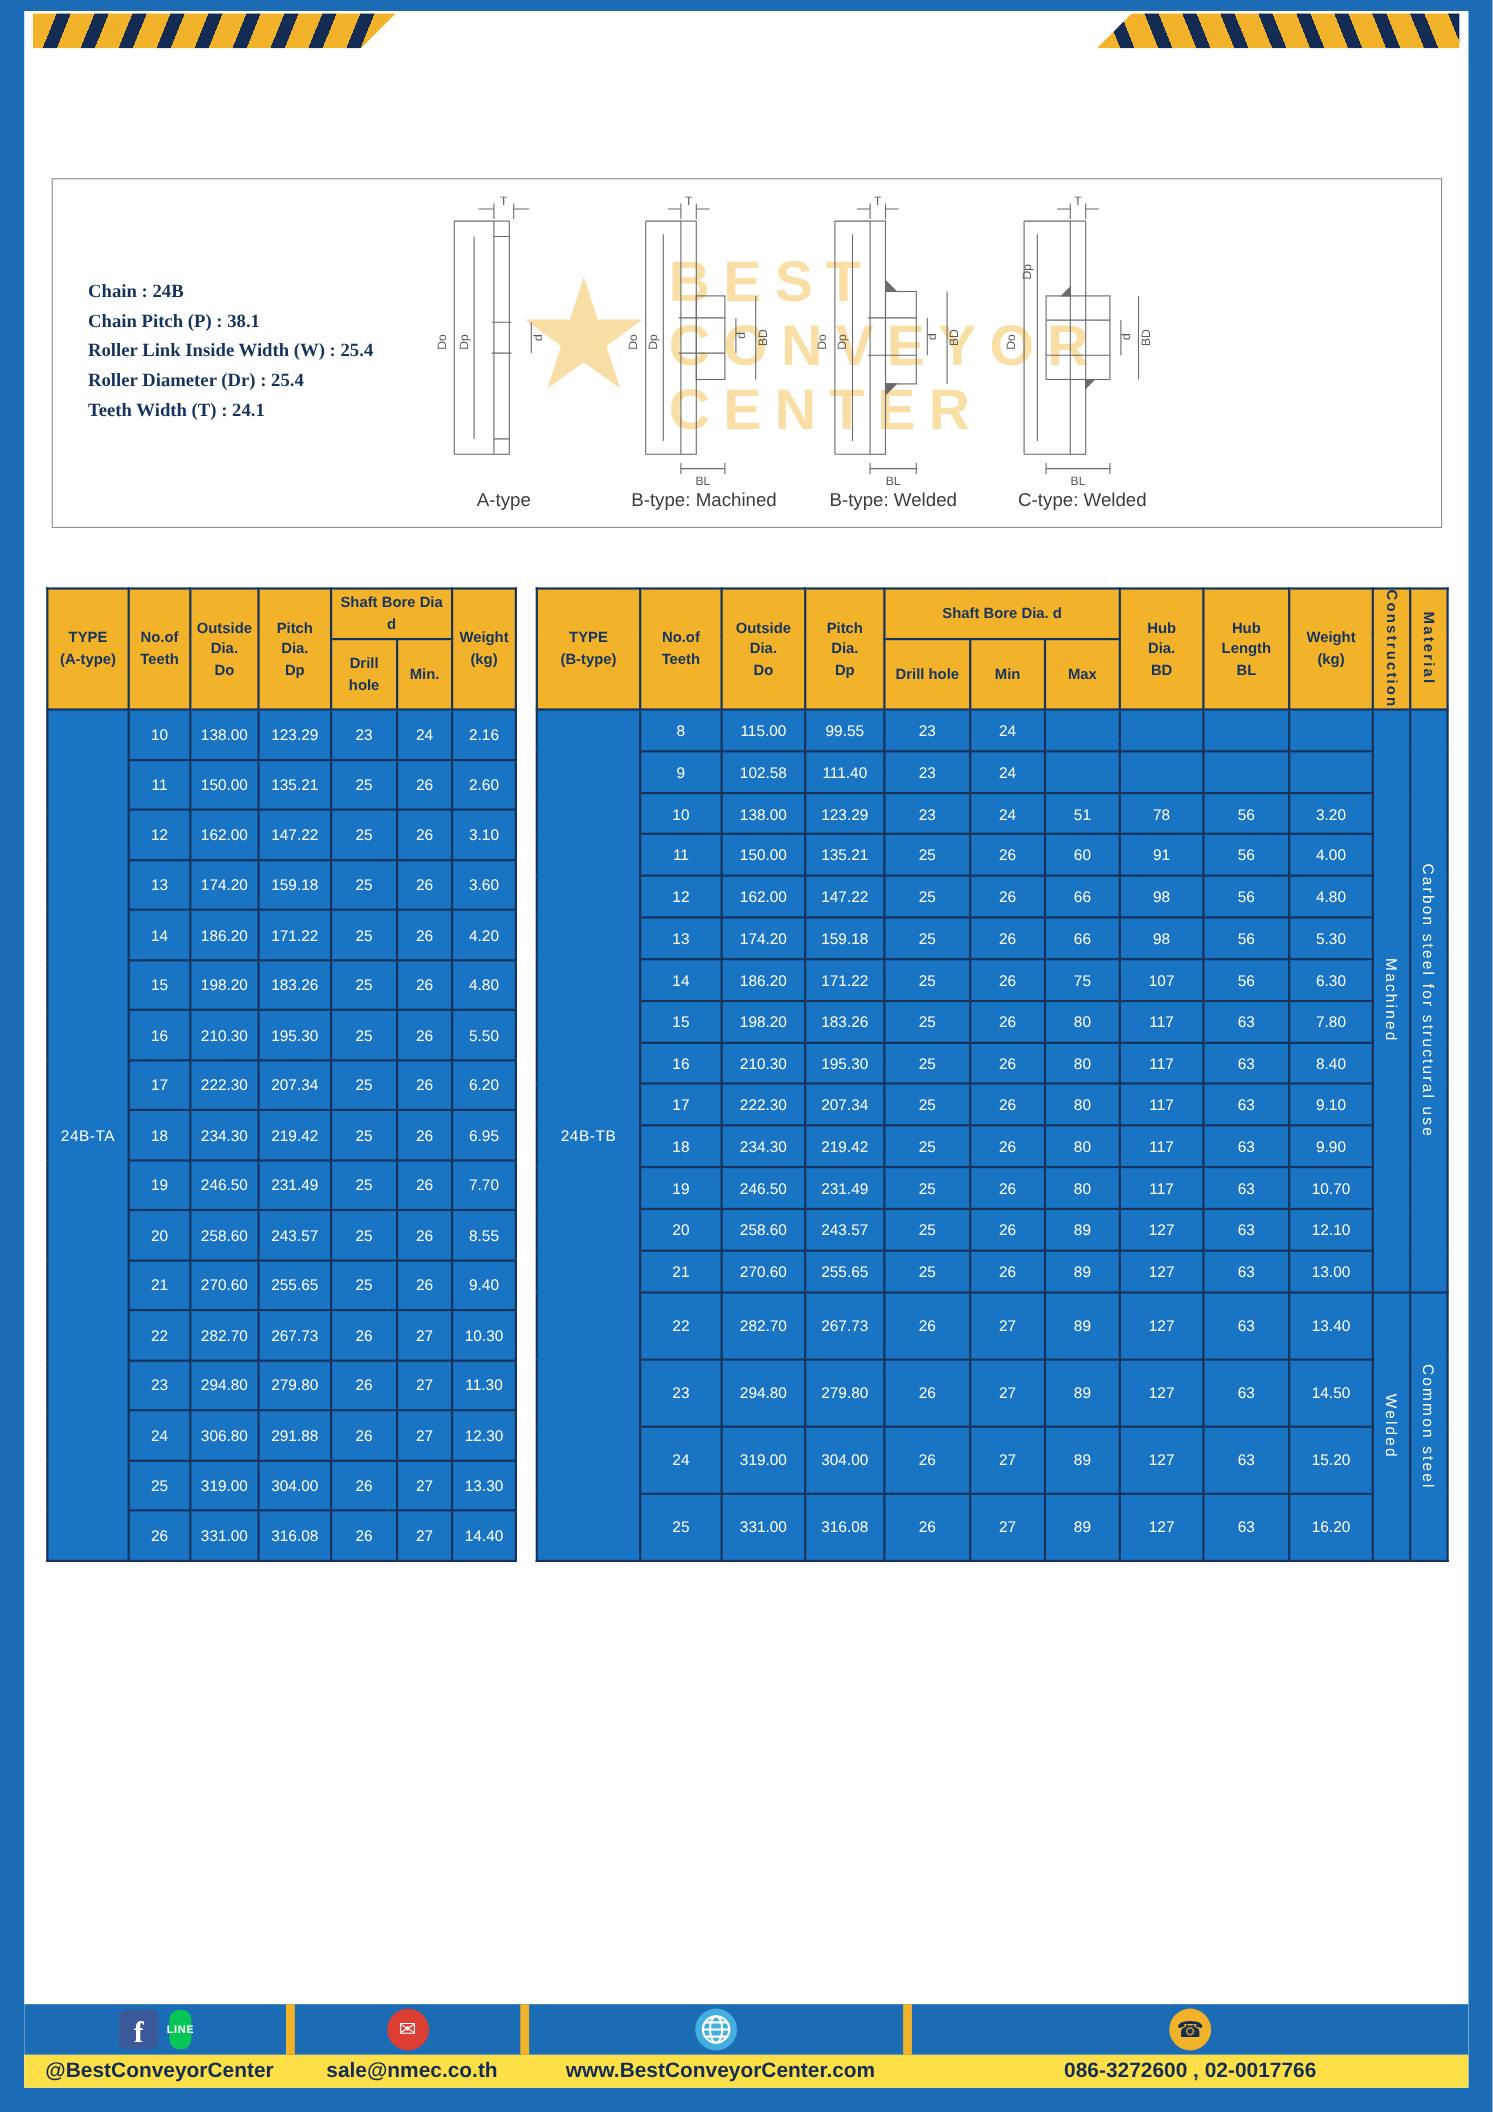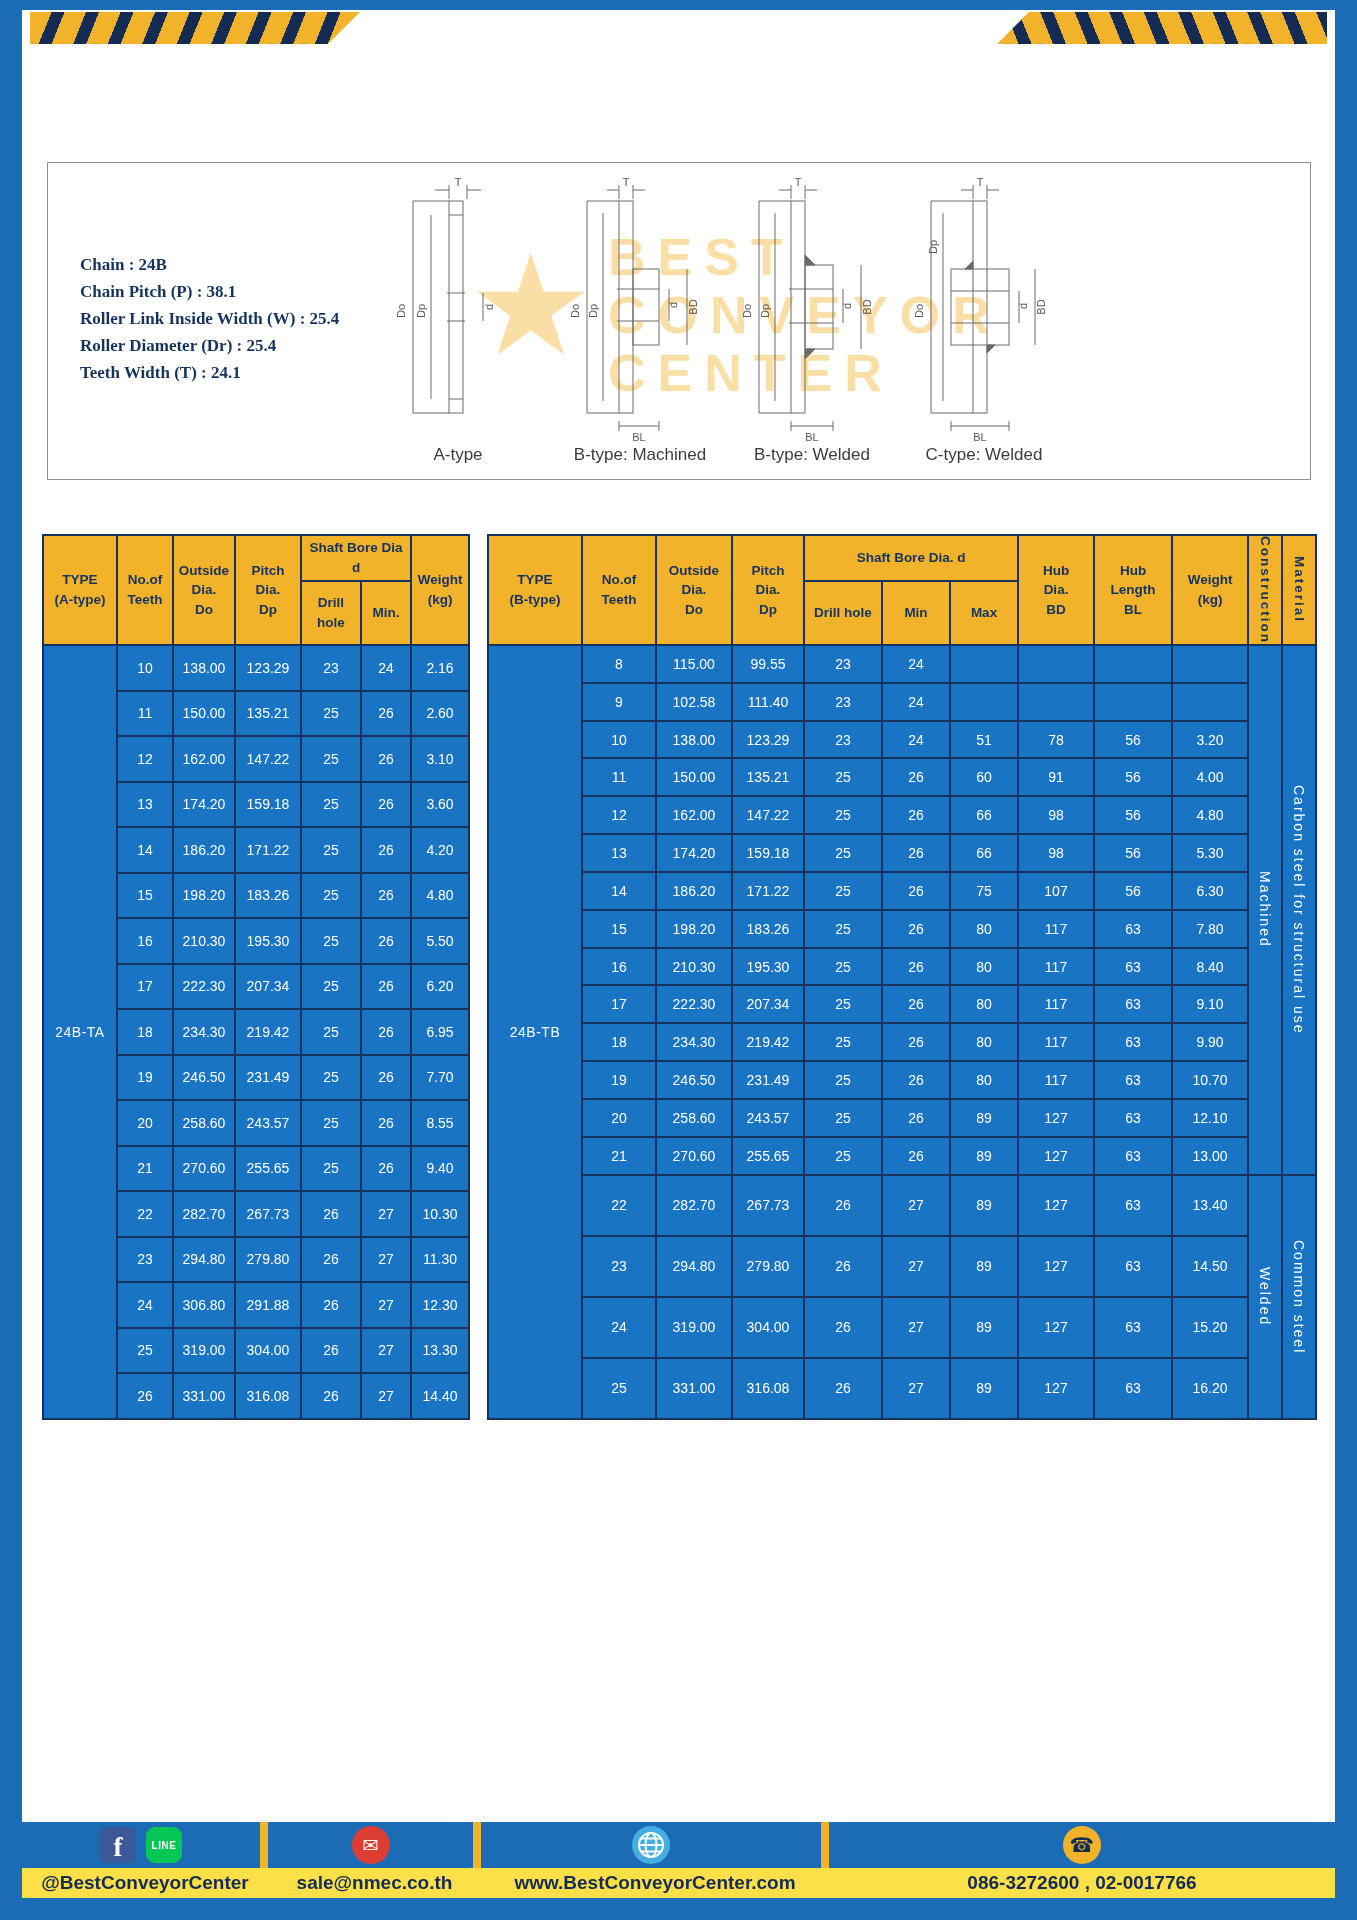--- a/index.html
+++ b/index.html
@@ -62,21 +62,21 @@
   
   .footer { position:absolute; left:0; bottom:0; width:100%; height:76px; }
   .f-icons { display:flex; height:46px; background:#1b6cb5; align-items:center; }
   .f-div { flex:0 0 8px; height:46px; background:#f2b32a; }
   .f-sec { display:flex; align-items:center; justify-content:center; gap:10px; height:100%; }
   .f-icons .s1 { flex:0 0 238px; } .f-icons .s2 { flex:0 0 205px; } .f-icons .s3 { flex:0 0 340px; } .f-icons .s4 { flex:1 1 auto; }
   .f-texts { display:flex; height:30px; background:#fde047; align-items:center; }
   .f-texts .t { text-align:center; font-size:19px; font-weight:bold; color:#142c54; }
   .f-texts .t1 { flex:0 0 246px; } .f-texts .t2 { flex:0 0 213px; } .f-texts .t3 { flex:0 0 348px; } .f-texts .t4 { flex:1 1 auto; }
   .icon-fb { width:36px; height:36px; background:#3b5998; border-radius:6px; color:#fff; font-weight:bold; font-size:27px; display:flex; align-items:flex-end; justify-content:center; line-height:1.1; font-family:"Liberation Serif",serif; }
-  .icon-line { width:36px; height:36px; background:#06c755; border-radius:9px; display:flex; align-items:center; justify-content:center; }
+  .icon-line { width:20px; height:36px; background:#06c755; border-radius:9px; display:flex; align-items:center; justify-content:center; }
   .icon-line span { color:#fff; font-weight:bold; font-size:10px; letter-spacing:.5px; }
   .icon-mail { width:38px; height:38px; background:#dd3e33; border-radius:50%; color:#fff; font-size:19px; display:flex; align-items:center; justify-content:center; font-family:"DejaVu Sans",sans-serif; }
   .icon-globe { width:38px; height:38px; background:#45aee0; border-radius:50%; display:flex; align-items:center; justify-content:center; }
   .icon-phone { width:38px; height:38px; background:#f2b32a; border-radius:50%; color:#142c54; font-size:20px; display:flex; align-items:center; justify-content:center; font-family:"DejaVu Sans",sans-serif; }
 </style>
 </head>
 <body>
 
 <div class="page">
 

